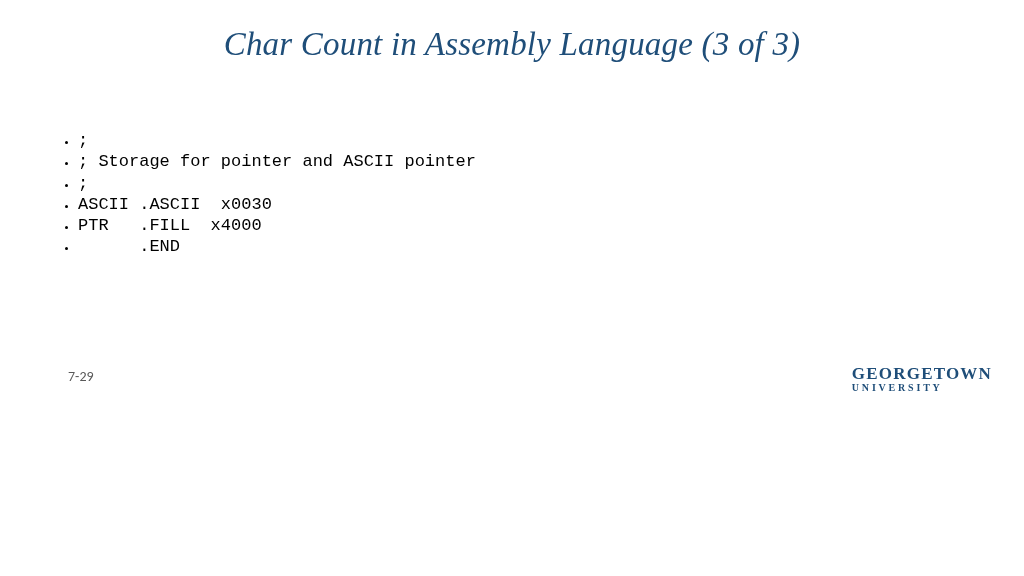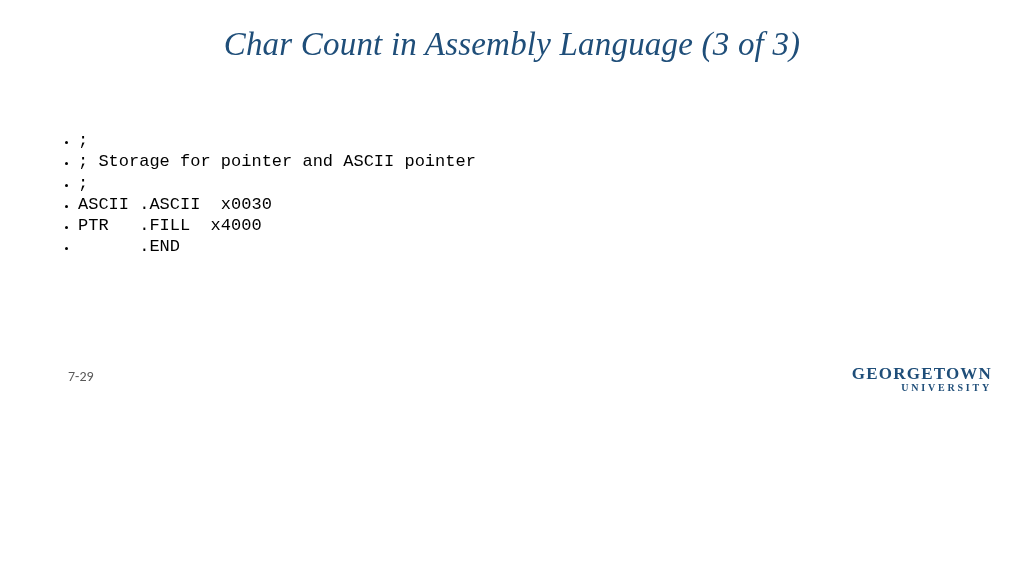--- a/index.html
+++ b/index.html
@@ -5,21 +5,21 @@
   * { margin: 0; padding: 0; box-sizing: border-box; }
   html, body { width: 1024px; height: 576px; background: #fff; font-family: Georgia, 'Times New Roman', serif; overflow: hidden; }
   .slide { width: 1024px; height: 407px; position: relative; }
   .title { position: absolute; left: 0; right: 0; top: 26px; text-align: center; color: #1f4e79; font-style: italic; font-size: 33px; font-weight: 500; letter-spacing: 0.2px; }
   .content { position: absolute; left: 60px; top: 130px; right: 60px; }
   .content ul { list-style: disc; padding-left: 18px; color: #000; }
   .content li { font-family: 'Courier New', Courier, monospace; font-size: 17px; line-height: 1.25; white-space: pre; color: #000; }
   .content li::marker { color: #000; font-size: 12px; }
   .content li span { font-family: 'Courier New', Courier, monospace; }
   .page-num { position: absolute; left: 38px; bottom: 22px; font-family: Calibri, Arial, sans-serif; font-size: 14px; color: #595959; margin-left: 30px; }
-  .logo { position: absolute; right: 32px; bottom: 14px; text-align: right; color: #1f4e79; font-family: Georgia, serif; }
+  .logo { position: absolute; right: 32px; bottom: 14px; text-align: left; color: #1f4e79; font-family: Georgia, serif; }
   .logo .l1 { font-size: 17px; letter-spacing: 1.2px; font-weight: bold; font-variant: small-caps; }
   .logo .l2 { font-size: 10px; letter-spacing: 2.8px; font-weight: bold; font-variant: small-caps; margin-top: -2px; }
 </style>
 </head>
 <body>
 
 <div class="slide">
   <div class="title">Char Count in Assembly Language (3 of 3)</div>
 
   <div class="content">

